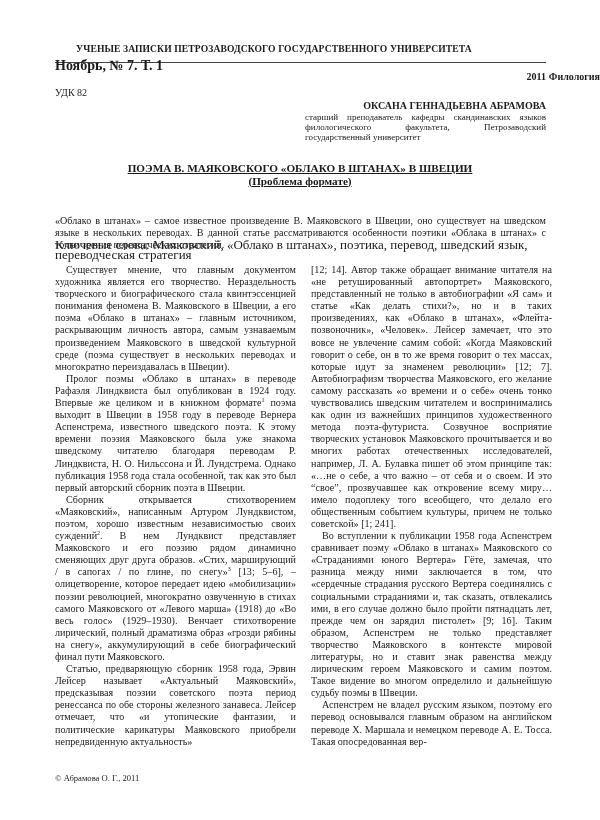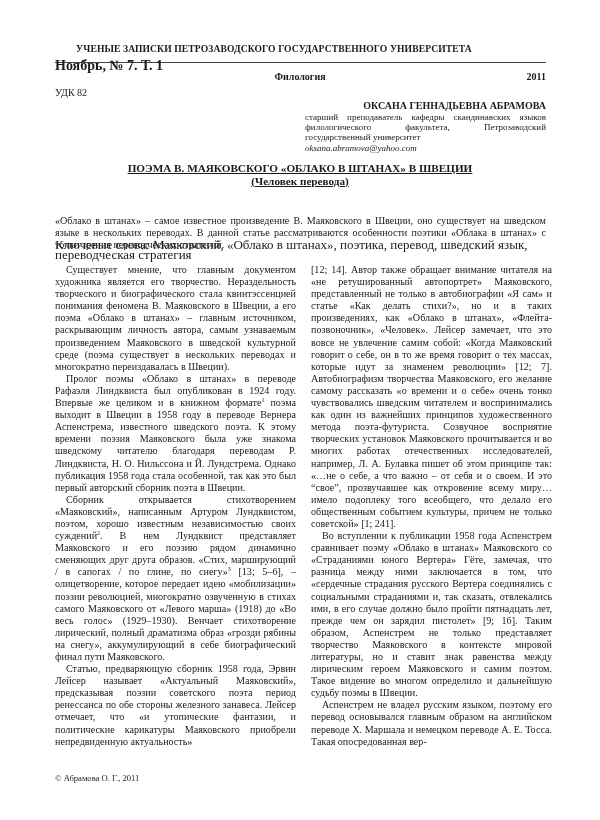--- a/index.html
+++ b/index.html
@@ -3,21 +3,21 @@
 <meta charset="utf-8">
 <style>
   html, body { margin: 0; padding: 0; background: #ffffff; }
   body { width: 600px; height: 820px; position: relative; overflow: hidden;
          font-family: "Liberation Serif", "DejaVu Serif", serif; color: #1a1a1a; }
   .abs { position: absolute; }
   .journal { top: 43px; left: 0; width: 548px; text-align: center; font-weight: bold;
              font-size: 9.6px; letter-spacing: 0.1px; }
   .rule { top: 62px; left: 55px; width: 491px; height: 0; border-top: 1px solid #444; }
   .issue { top: 58px; left: 55px; font-weight: bold; font-size: 14px; }
-  .section { top: 71px; left: 0; width: 600px; text-align: center; font-weight: bold; font-size: 10px; }
+  .section { top: 71px; left: 0; width: 600px; text-align: right; font-weight: bold; font-size: 10px; }
   .year { top: 71px; right: 54px; font-weight: bold; font-size: 10px; }
   .udk { top: 87px; left: 55px; font-size: 10px; }
   .author-block { top: 100px; left: 305px; width: 241px; font-size: 9px; line-height: 10.2px; }
   .author-name { text-align: right; font-weight: bold; font-size: 10px; line-height: 12px; }
   .author-pos { text-align: justify; }
   .author-email { font-style: italic; }
   .title { top: 162px; left: 0; width: 600px; text-align: center; font-weight: bold; font-size: 11.2px; line-height: 12.5px; text-decoration: underline; }
   .abstract { top: 215px; left: 55px; width: 491px; font-size: 10.1px; line-height: 12px; text-align: justify; }
   .keywords { top: 240px; left: 55px; width: 491px; font-size: 13px; line-height: 10px; }
   .col { top: 264px; width: 241px; font-size: 10.1px; line-height: 12.1px; text-align: justify; hyphens: manual; }
@@ -34,26 +34,25 @@
 <div class="abs journal">УЧЕНЫЕ ЗАПИСКИ ПЕТРОЗАВОДСКОГО ГОСУДАРСТВЕННОГО УНИВЕРСИТЕТА</div>
 <div class="abs rule"></div>
 <div class="abs section">Филология</div>
 <div class="abs issue">Ноябрь, № 7. Т. 1</div>
 <div class="abs year">2011</div>
 <div class="abs udk">УДК 82</div>
 
 <div class="abs author-block">
   <div class="author-name">ОКСАНА ГЕННАДЬЕВНА АБРАМОВА</div>
   <div class="author-pos">старший преподаватель кафедры скандинавских языков филологического факультета, Петрозаводский государственный университет</div>
-  <div class="author-email">oksana.abramova@yahoo.com</div>
 </div>
 
 <div class="abs title">
   <div>ПОЭМА В. МАЯКОВСКОГО «ОБЛАКО В ШТАНАХ» В ШВЕЦИИ</div>
-  <div>(Человек перевода)</div>
+  <div>(Проблема формате)</div>
 </div>
 
 <div class="abs abstract">«Облако в штанах» – самое известное произведение В. Маяковского в Швеции, оно существует на шведском языке в нескольких переводах. В данной статье рассматриваются особенности поэтики «Облака в штанах» с точки зрения переводческих стратегий.</div>
 <div class="abs keywords">Ключевые слова: Маяковский, «Облако в штанах», поэтика, перевод, шведский язык, переводческая стратегия</div>
 
 <div class="abs col col-left">
   <p>Существует мнение, что главным документом художника является его творчество. Нераздельность творческого и биографического стала квинтэссенцией понимания феномена В. Маяковского в Швеции, а его поэма «Облако в штанах» – главным источником, раскрывающим личность автора, самым узнаваемым произведением Маяковского в шведской культурной среде (поэма существует в нескольких переводах и многократно переиздавалась в Швеции).</p>
   <p><span>Пролог поэмы «Облако в штанах» в переводе Рафаэля Линдквиста был опубликован в 1924 году. Впервые же целиком и в книжном формате</span><sup>1</sup><span> поэма выходит в Швеции в 1958 году в переводе Вернера Аспенстрема, известного шведского поэта. К этому времени поэзия Маяковского была уже знакома шведскому читателю благодаря переводам Р. Линдквиста, Н. О. Нильссона и Й. Лундстрема. Однако публикация 1958 года стала особенной, так как это был первый авторский сборник поэта в Швеции.</span></p>
   <p><span>Сборник открывается стихотворением «Маяковский», написанным Артуром Лундквистом, поэтом, хорошо известным независимостью своих суждений</span><sup>2</sup><span>. В нем Лундквист представляет Маяковского и его поэзию рядом динамично сменяющих друг друга образов. «Стих, марширующий / в сапогах / по глине, по снегу»</span><sup>3</sup><span> [13; 5–6], – олицетворение, которое передает идею «мобилизации» поэзии революцией, многократно озвученную в стихах самого Маяковского от «Левого марша» (1918) до «Во весь голос» (1929–1930). Венчает стихотворение лирический, полный драматизма образ «грозди рябины на снегу», аккумулирующий в себе биографический финал пути Маяковского.</span></p>
   <p>Статью, предваряющую сборник 1958 года, Эрвин Лейсер называет «Актуальный Маяковский», предсказывая поэзии советского поэта период ренессанса по обе стороны железного занавеса. Лейсер отмечает, что «и утопические фантазии, и политические карикатуры Маяковского приобрели непредвиденную актуальность»</p>

